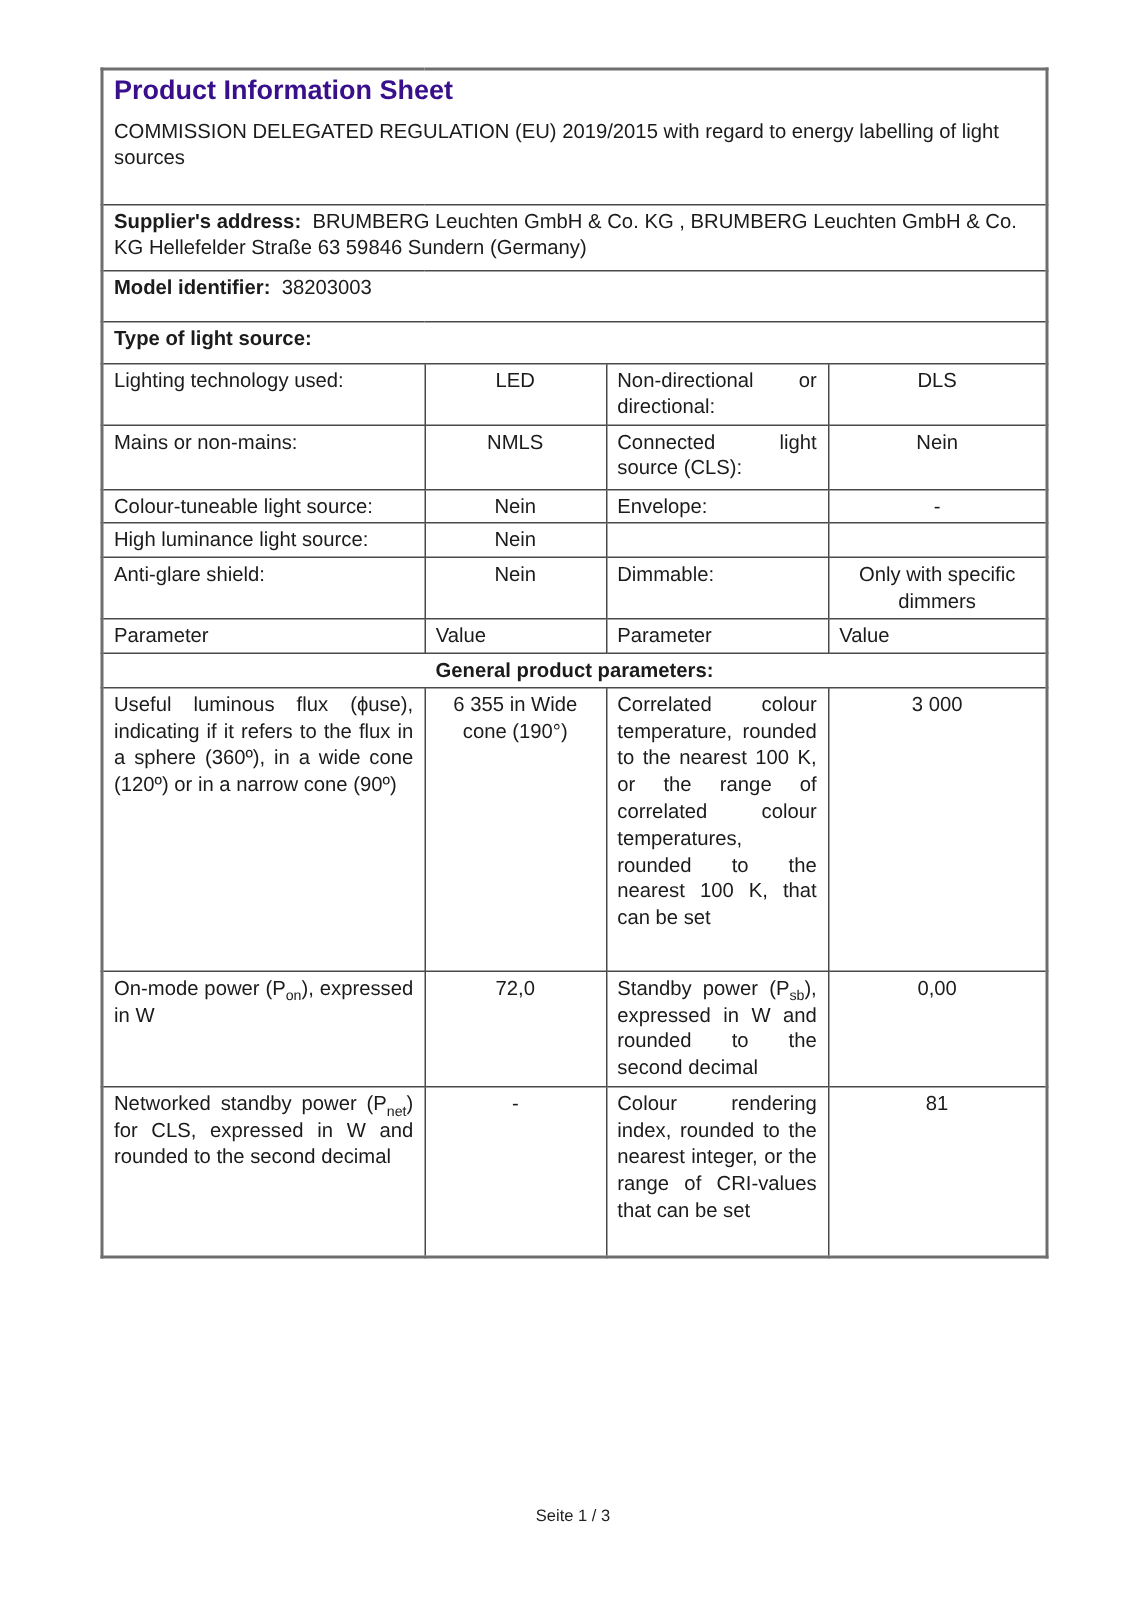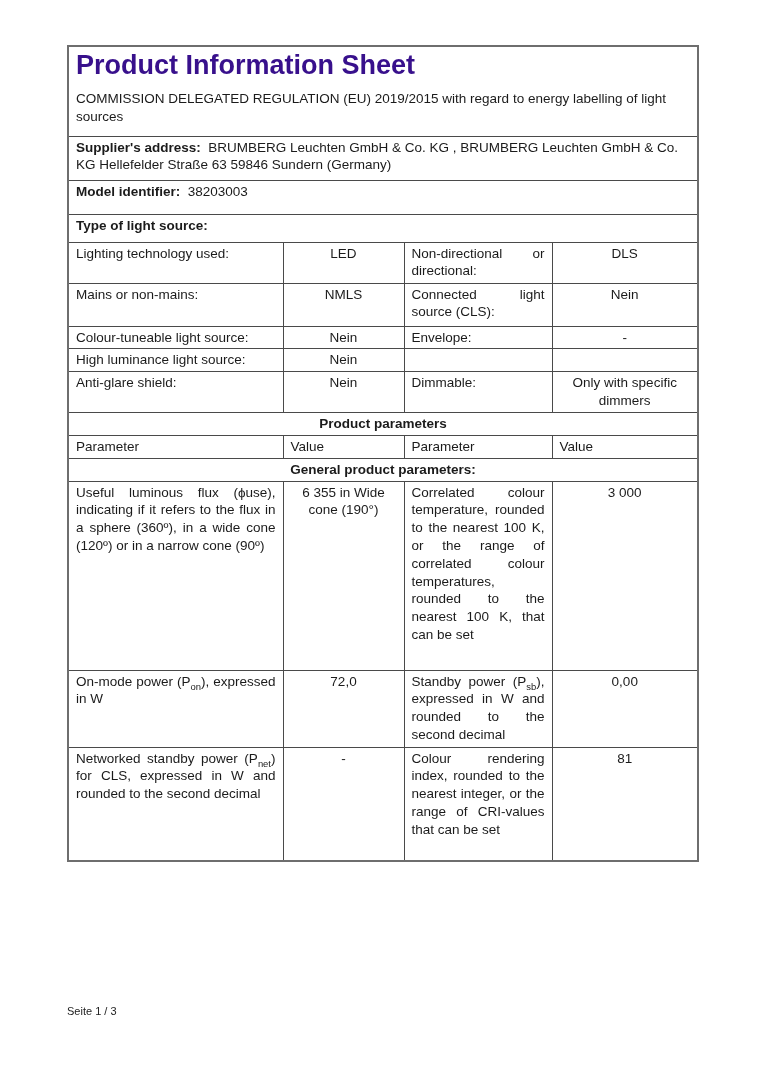--- a/index.html
+++ b/index.html
@@ -25,35 +25,35 @@
     font-size:13.5px;line-height:1.32;
   }
   .sheet td{
     border:1px solid var(--border_inner);
     vertical-align:top;
     padding:2px 7px;
     overflow:hidden;
   }
   .title-cell{padding:6px 8px 4px 8px;}
   h1{
-    margin:0;font-size:27px;line-height:1.25;font-weight:bold;
+    margin:0;font-size:18px;line-height:1.25;font-weight:bold;
     color:var(--title_purple);letter-spacing:0;
   }
   .subtitle{margin:7px 0 0 0;line-height:1.33;}
   .lbl{font-weight:bold;}
   .lblval{padding:3px 7px;}
   .section-left{font-weight:bold;padding-top:4px;}
   .section-center{font-weight:bold;text-align:center;}
   .param{text-align:justify;text-align-last:left;}
   .param .second{margin-top:7px;}
   .val{text-align:center;}
   sub{font-size:70%;line-height:0;}
   .footer{
     position:absolute;left:67px;top:1005px;width:630px;
-    text-align:left;font-size:11px;color:#222;
+    text-align:center;font-size:11px;color:#222;
   }
 </style>
 </head>
 <body>
 
 <table class="sheet">
   <colgroup>
     <col style="width:215px">
       <col style="width:121px">
       <col style="width:148px">
@@ -111,23 +111,20 @@
     <td class="param"></td>
     <td class="val"></td>
   </tr>
   <tr style="height:41px">
     <td class="param">Anti-glare shield:</td>
     <td class="val">Nein</td>
     <td class="param">Dimmable:</td>
     <td class="val">Only with specific dimmers</td>
   </tr>
 
-  <tr style="height:21px">
-    <td colspan="4" class="section-center">Product parameters</td>
-  </tr>
   <tr style="height:22px">
     <td>Parameter</td>
     <td>Value</td>
     <td>Parameter</td>
     <td>Value</td>
   </tr>
   <tr style="height:21px">
     <td colspan="4" class="section-center">General product parameters:</td>
   </tr>
 

